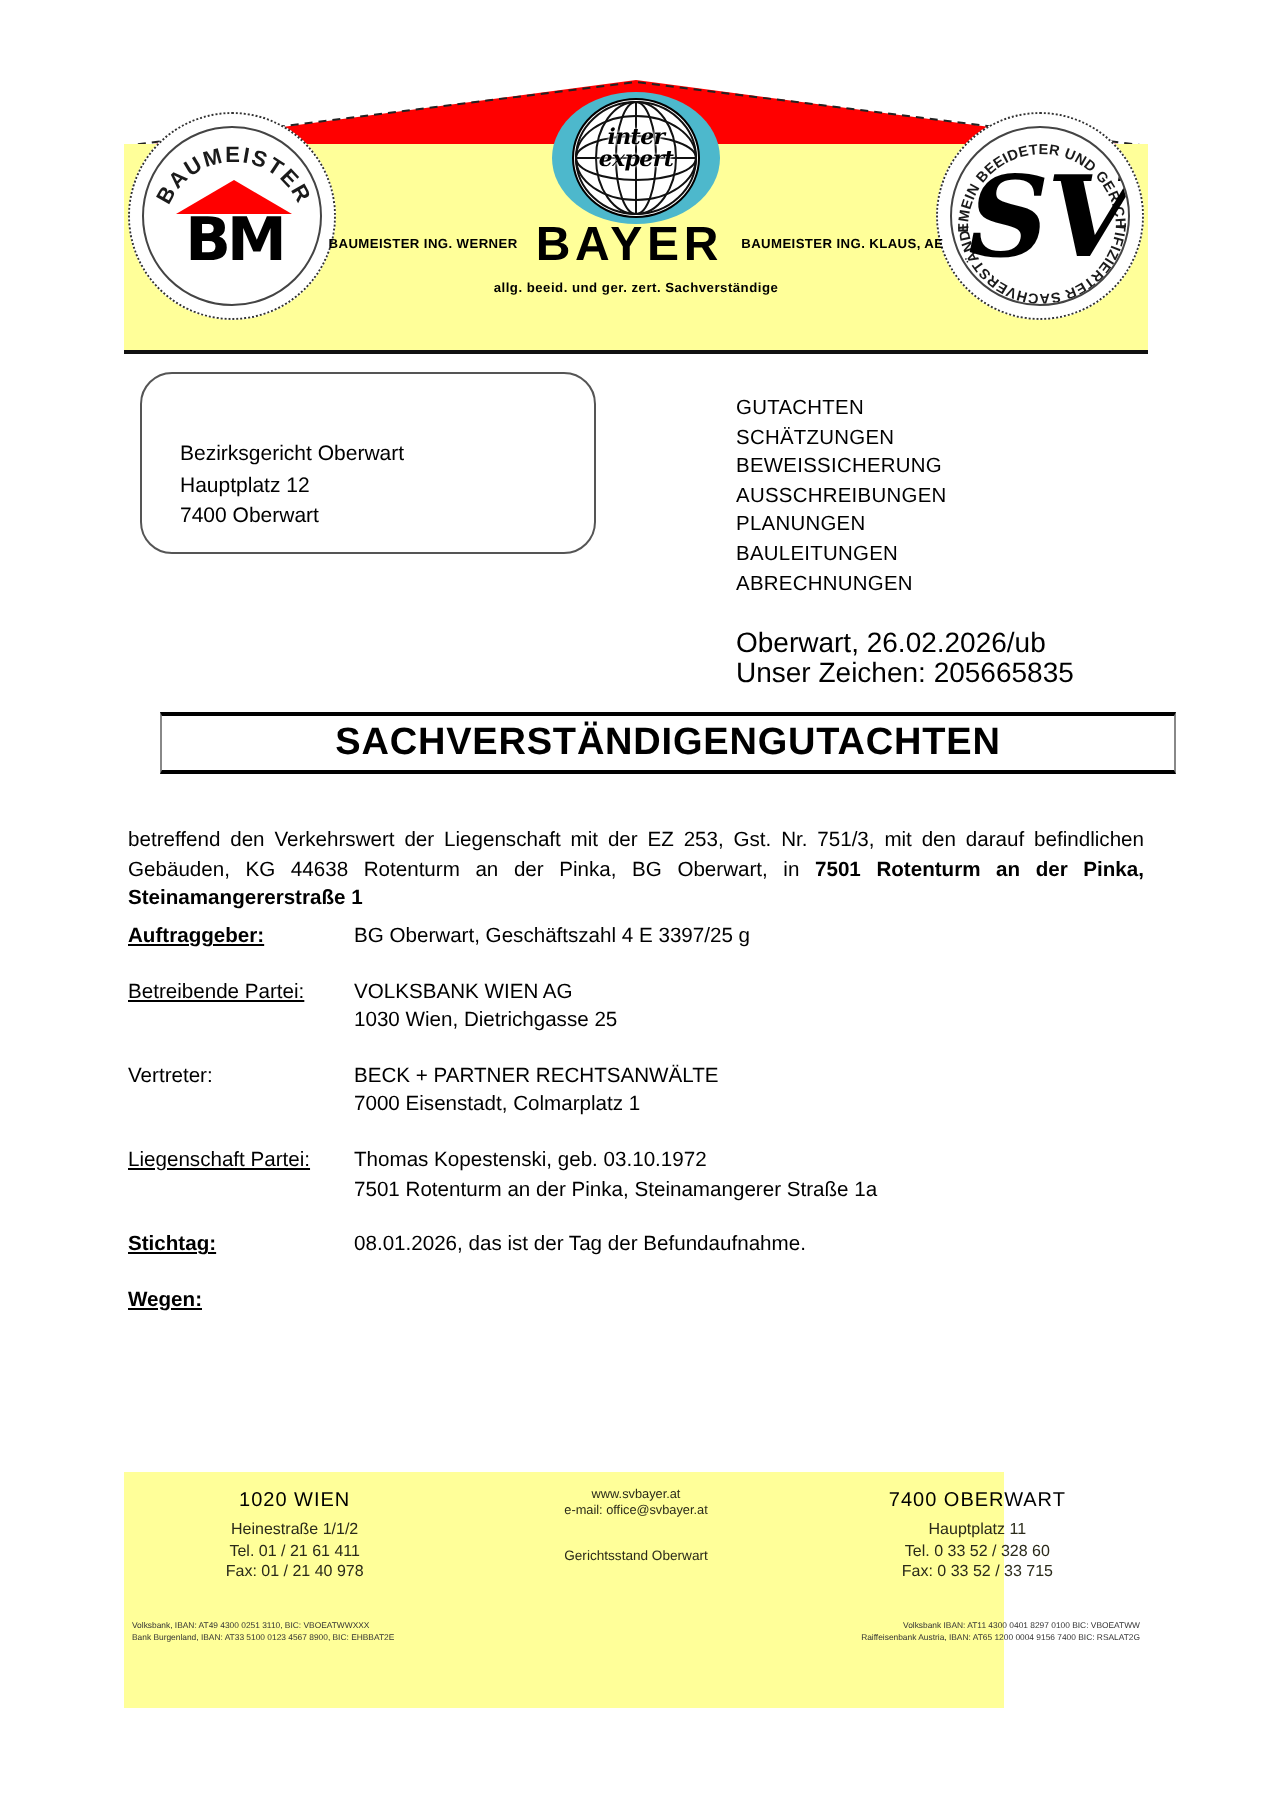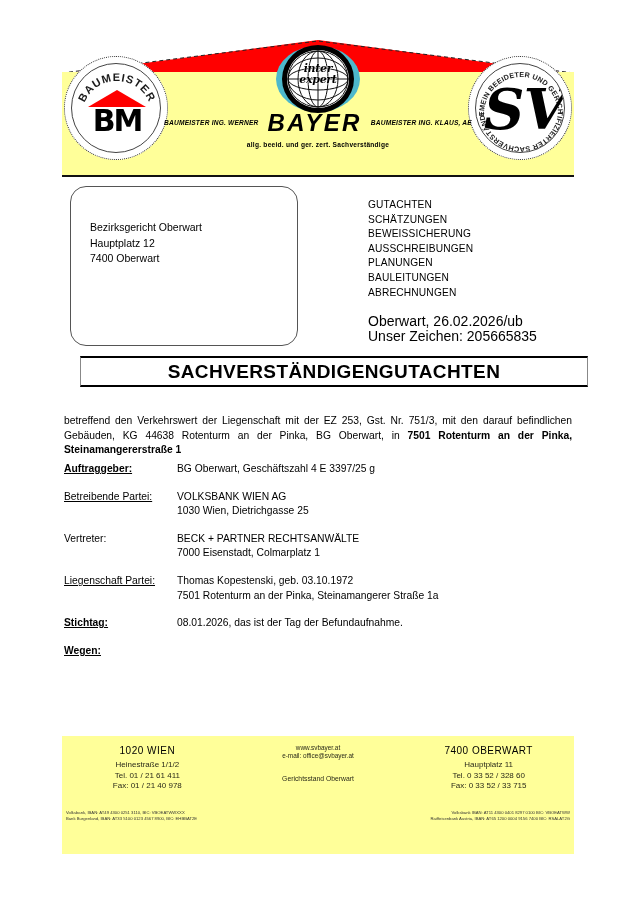--- a/index.html
+++ b/index.html
@@ -128,21 +128,21 @@
     display: flex;
     align-items: center;
     justify-content: center;
   }
   .globe-in {
     width: 62px; height: 58px;
     border-radius: 50%;
     background: #ffffff;
     position: relative;
     overflow: hidden;
-    border: 5px solid #000000;
+    border: 1px solid #000000;
   }
   .globe-word {
     position: absolute;
     left: 0; top: 13px;
     width: 100%;
     text-align: center;
     font-style: italic;
     font-weight: bold;
     font-size: 11px;
     line-height: 11px;
@@ -155,21 +155,20 @@
   
   .name-row {
     position: absolute;
     left: 112px;
     right: 112px;
     top: 70px;
     display: flex;
     align-items: center;
     justify-content: center;
     gap: 9px;
-    font-style: italic;
   }
   .name-side {
     font-size: 6.6px;
     line-height: 7.6px;
     font-weight: bold;
     letter-spacing: .2px;
     white-space: nowrap;
   }
   .name-main {
     font-size: 24px;
@@ -189,21 +188,21 @@
     font-weight: bold;
     letter-spacing: .25px;
   }
 
   
   .addr-box {
     position: absolute;
     left: 70px;
     top: 186px;
     width: 228px;
-    height: 160px;
+    height: 91px;
     border: 1px solid #555;
     border-radius: 16px;
     box-sizing: border-box;
   }
   .addr-text {
     position: absolute;
     left: 19px;
     top: 33px;
     font-size: 10.5px;
     line-height: 15.5px;
@@ -283,21 +282,21 @@
   }
   .row-label.u     { text-decoration: underline; }
   .row-label.ub    { text-decoration: underline; font-weight: bold; }
   .row-value { flex: 1; white-space: pre-line; }
 
   
   .footer {
     position: absolute;
     left: 62px;
     top: 736px;
-    width: 512px;
+    width: 440px;
     height: 118px;
     background: #ffff99;
   }
   .foot-cols {
     position: absolute;
     left: 0; top: 8px;
     width: 512px;
     display: flex;
   }
   .foot-col {

